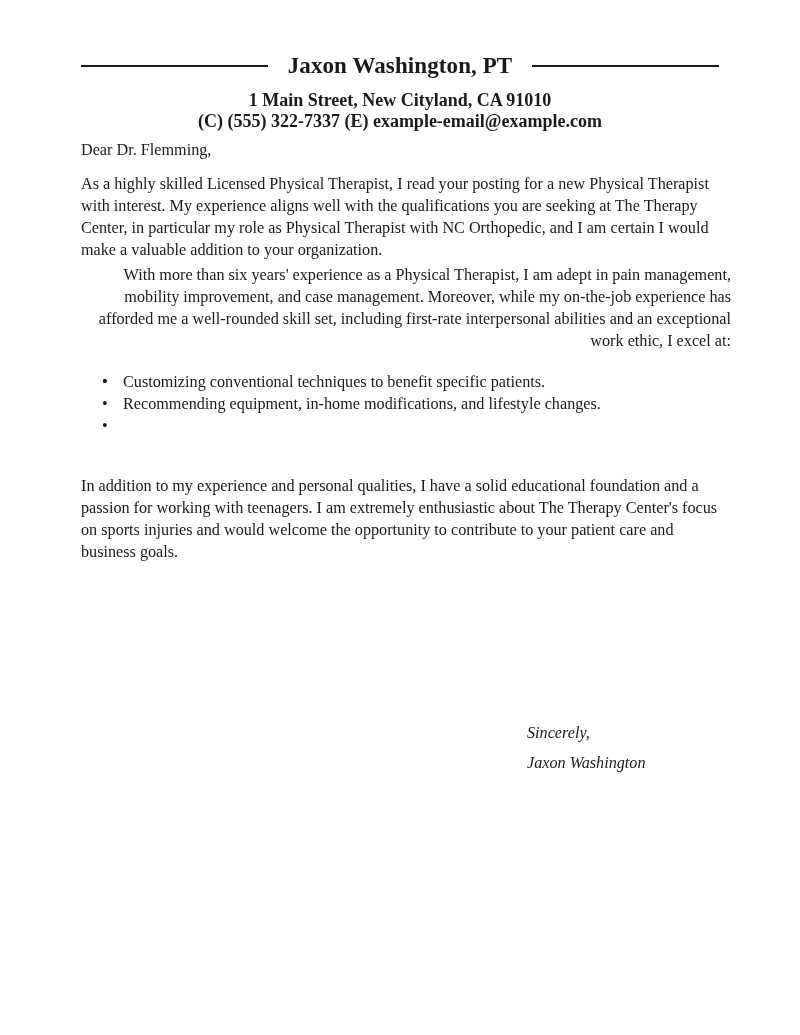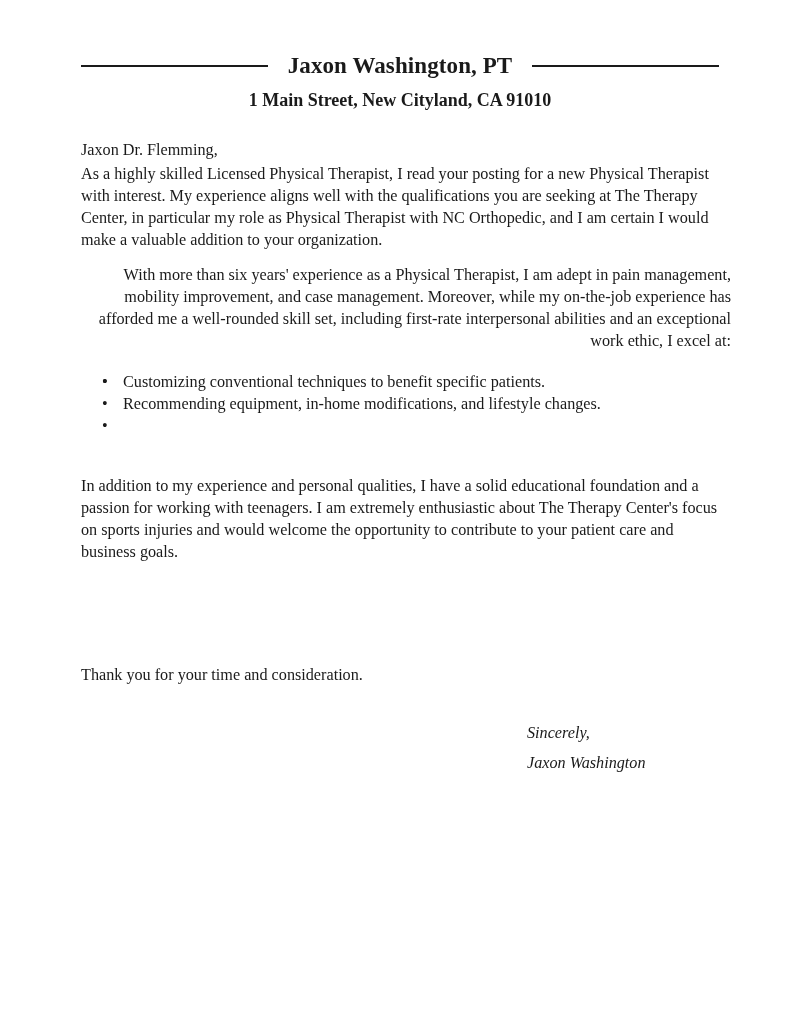--- a/index.html
+++ b/index.html
@@ -53,21 +53,21 @@
     .contact.line1 { top: 90px; }
     .contact.line2 { top: 111px; }
     .body-text {
       position: absolute;
       left: 81px;
       width: 650px;
       font-size: 16.2px;
       line-height: 22px;
     }
     .salutation { top: 139px; }
-    .p1 { top: 163px; }
+    .p1 { top: 173px; }
     .p2 { top: 264px; text-align: right; }
     .bullets {
       position: absolute;
       left: 102px;
       top: 371px;
       width: 620px;
       margin: 0;
       padding: 0;
       list-style: none;
       font-size: 16.2px;
@@ -102,23 +102,24 @@
 
 <div class="page">
 
   <div class="header-row">
     <div class="rule"></div>
     <div class="name">Jaxon Washington, PT</div>
     <div class="rule"></div>
   </div>
 
   <div class="contact line1">1 Main Street, New Cityland, CA 91010</div>
+  <div class="contact line2">(C) (555) 322-7337 (E) example-email@example.com</div>
 
   <div class="body-text salutation">
-    <p>Jaxon Dr. Flemming,</p>
+    <p>Dear Dr. Flemming,</p>
   </div>
 
   <div class="body-text p1">
     <p>As a highly skilled Licensed Physical Therapist, I read your posting for a new Physical Therapist with interest. My experience aligns well with the qualifications you are seeking at The Therapy Center, in particular my role as Physical Therapist with NC Orthopedic, and I am certain I would make a valuable addition to your organization.</p>
   </div>
 
   <div class="body-text p2">
     <p>With more than six years' experience as a Physical Therapist, I am adept in pain management, mobility improvement, and case management. Moreover, while my on-the-job experience has afforded me a well-rounded skill set, including first-rate interpersonal abilities and an exceptional work ethic, I excel at:</p>
   </div>
 
@@ -137,20 +138,17 @@
     <li>
       <span class="dot">•</span>
     </li>
   </ul>
 
   <div class="body-text p3">
     <p>In addition to my experience and personal qualities, I have a solid educational foundation and a passion for working with teenagers. I am extremely enthusiastic about The Therapy Center's focus on sports injuries and would welcome the opportunity to contribute to your patient care and business goals.</p>
   </div>
 
 
-  <div class="body-text closing">
-    <p>Thank you for your time and consideration.</p>
-  </div>
 
   <div class="signoff sincerely">Sincerely,</div>
   <div class="signoff signature">Jaxon Washington</div>
 
 </div>
 
 </body></html>

